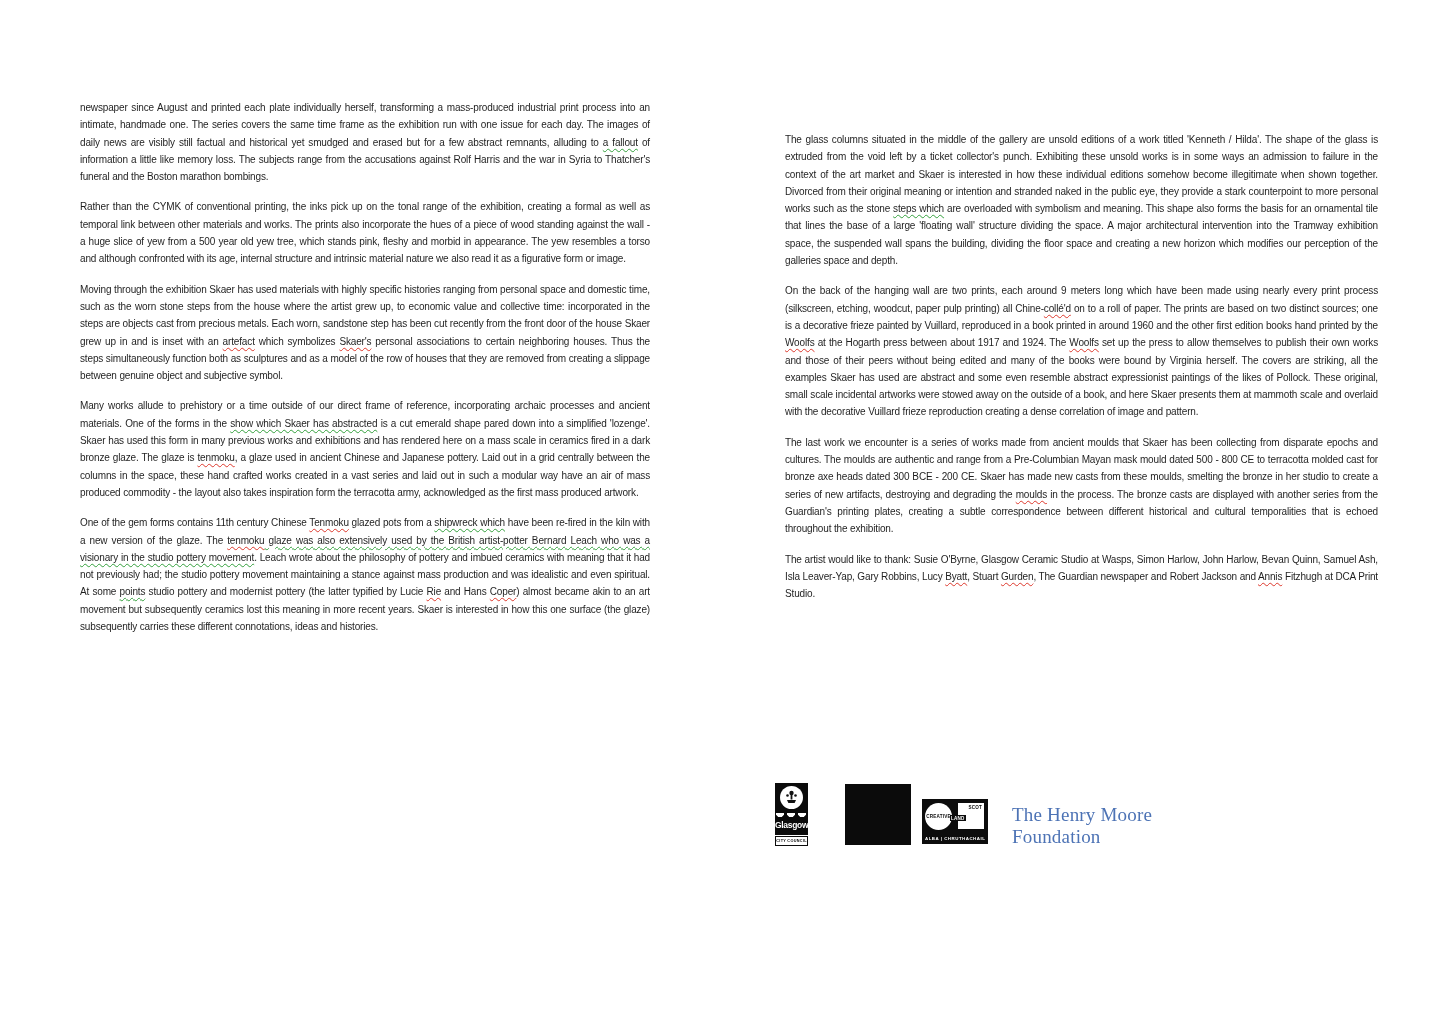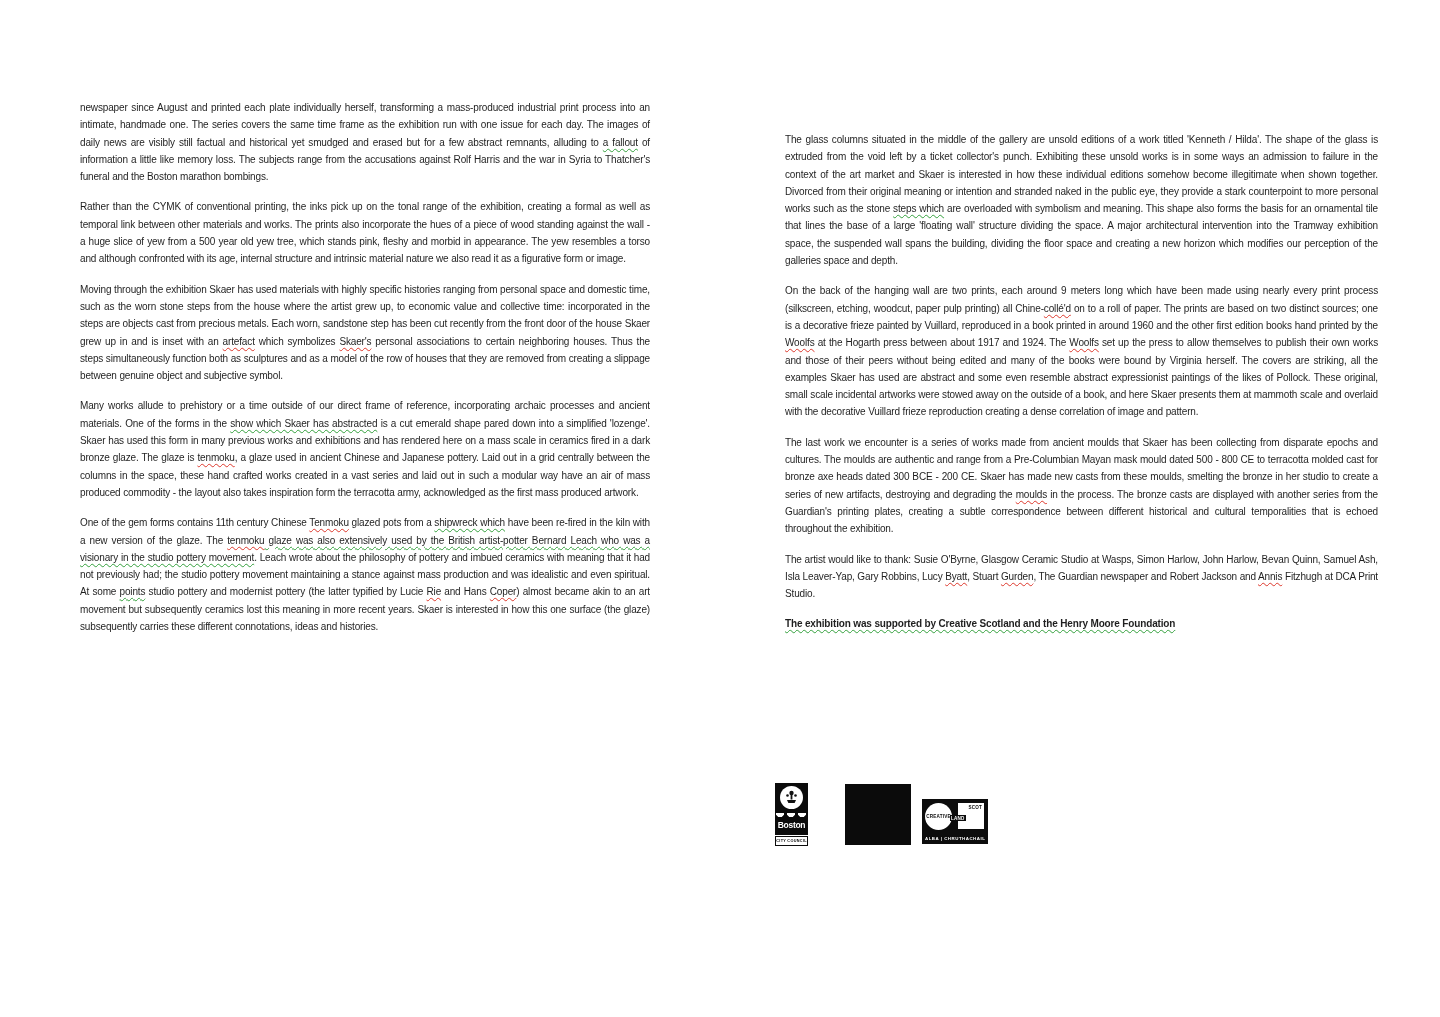--- a/index.html
+++ b/index.html
@@ -102,47 +102,50 @@
     <p><span>Moving through the exhibition Skaer has used materials with highly specific histories ranging from personal space and domestic time, such as the worn stone steps from the house where the artist grew up, to economic value and collective time: incorporated in the steps are objects cast from precious metals. Each worn, sandstone step has been cut recently from the front door of the house Skaer grew up in and is inset with an </span><span class="sq-red">artefact</span><span> which symbolizes </span><span class="sq-red">Skaer's</span><span> personal associations to certain neighboring houses. Thus the steps simultaneously function both as sculptures and as a model of the row of houses that they are removed from creating a slippage between genuine object and subjective symbol.</span></p>
     <p><span>Many works allude to prehistory or a time outside of our direct frame of reference, incorporating archaic processes and ancient materials. One of the forms in the </span><span class="sq-green">show which Skaer has abstracted</span><span> is a cut emerald shape pared down into a simplified 'lozenge'. Skaer has used this form in many previous works and exhibitions and has rendered here on a mass scale in ceramics fired in a dark bronze glaze. The glaze is </span><span class="sq-red">tenmoku</span><span>, a glaze used in ancient Chinese and Japanese pottery. Laid out in a grid centrally between the columns in the space, these hand crafted works created in a vast series and laid out in such a modular way have an air of mass produced commodity - the layout also takes inspiration form the terracotta army, acknowledged as the first mass produced artwork.</span></p>
     <p><span>One of the gem forms contains 11th century Chinese </span><span class="sq-red">Tenmoku</span><span> glazed pots from a </span><span class="sq-green">shipwreck which</span><span> have been re-fired in the kiln with a new version of the glaze. The </span><span class="sq-red">tenmoku</span><span class="sq-green"> glaze was also extensively used by the British artist-potter Bernard Leach who was a visionary in the studio pottery movement</span><span>. Leach wrote about the philosophy of pottery and imbued ceramics with meaning that it had not previously had; the studio pottery movement maintaining a stance against mass production and was idealistic and even spiritual. At some </span><span class="sq-green">points</span><span> studio pottery and modernist pottery (the latter typified by Lucie </span><span class="sq-red">Rie</span><span> and Hans </span><span class="sq-red">Coper</span><span>) almost became akin to an art movement but subsequently ceramics lost this meaning in more recent years. Skaer is interested in how this one surface (the glaze) subsequently carries these different connotations, ideas and histories.</span></p>
   </div>
 
 <div class="col" id="right-col">
     <p><span>The glass columns situated in the middle of the gallery are unsold editions of a work titled 'Kenneth / Hilda'.  The shape of the glass is extruded from the void left by a ticket collector's punch. Exhibiting these unsold works is in some ways an admission to failure in the context of the art market and Skaer is interested in how these individual editions somehow become illegitimate when shown together. Divorced from their original meaning or intention and stranded naked in the public eye, they provide a stark counterpoint to more personal works such as the stone </span><span class="sq-green">steps which</span><span> are overloaded with symbolism and meaning. This shape also forms the basis for an ornamental tile that lines the base of a large 'floating wall' structure dividing the space. A major architectural intervention into the Tramway exhibition space, the suspended wall spans the building, dividing the floor space and creating a new horizon which modifies our perception of the galleries space and depth.</span></p>
     <p><span>On the back of the hanging wall are two prints, each around 9 meters long which have been made using nearly every print process (silkscreen, etching, woodcut, paper pulp printing) all Chine-</span><span class="sq-red">collé'd</span><span> on to a roll of paper. The prints are based on two distinct sources; one is a decorative frieze painted by Vuillard, reproduced in a book printed in around 1960 and the other first edition books hand printed by the </span><span class="sq-red">Woolfs</span><span> at the Hogarth press between about 1917 and 1924. The </span><span class="sq-red">Woolfs</span><span> set up the press to allow themselves to publish their own works and those of their peers without being edited and many of the books were bound by Virginia herself. The covers are striking, all the examples Skaer has used are abstract and some even resemble abstract expressionist paintings of the likes of Pollock. These original, small scale incidental artworks were stowed away on the outside of a book, and here Skaer presents them at mammoth scale and overlaid with the decorative Vuillard frieze reproduction creating a dense correlation of image and pattern.</span></p>
     <p><span>The last work we encounter is a series of works made from ancient moulds that Skaer has been collecting from disparate epochs and cultures. The moulds are authentic and range from a Pre-Columbian Mayan mask mould dated 500 - 800 CE to terracotta molded cast for bronze axe heads dated 300 BCE - 200 CE. Skaer has made new casts from these moulds, smelting the bronze in her studio to create a series of new artifacts, destroying and degrading the </span><span class="sq-red">moulds</span><span> in the process. The bronze casts are displayed with another series from the Guardian's printing plates, creating a subtle correspondence between different historical and cultural temporalities that is echoed throughout the exhibition.</span></p>
     <p><span>The artist would like to thank: Susie O'Byrne, Glasgow Ceramic Studio at Wasps, Simon Harlow, John Harlow, Bevan Quinn, Samuel Ash, Isla Leaver-Yap, Gary Robbins, Lucy </span><span class="sq-red">Byatt</span><span>, Stuart </span><span class="sq-red">Gurden</span><span>, The Guardian newspaper and Robert Jackson and </span><span class="sq-red">Annis</span><span> Fitzhugh at DCA Print Studio.</span></p>
-    <p class="support-line"><span class="sq-green">The exhibition was supported by Creative Scotland and the Henry Moore Foundation</span></p>
   </div>
 
 <div id="footer">
 
   <div class="logo" id="glasgow-logo">
     <div id="glasgow-black">
       <div id="glasgow-crest">
         <svg width="17" height="17" viewBox="0 0 17 17">
           <circle cx="8.5" cy="4" r="2.2" fill="#111"></circle>
           <rect x="7.6" y="5.5" width="1.8" height="5" fill="#111"></rect>
           <circle cx="4.5" cy="6.5" r="1.3" fill="#111"></circle>
           <circle cx="12.5" cy="6.5" r="1.3" fill="#111"></circle>
           <path d="M4 11 h9 l-1.4 3 h-6.2 z" fill="#111"></path>
         </svg>
       </div>
       <div id="glasgow-scallop"></div>
-      <div id="glasgow-name">Boston</div>
+      <div id="glasgow-name">Glasgow</div>
     </div>
     <div id="glasgow-sub">CITY COUNCIL</div>
   </div>
 
   <div class="logo" id="black-square-logo"></div>
 
   <div class="logo" id="creative-scotland-logo">
     <div id="cs-circle">CREATIVE</div>
     <div id="cs-square">
       <span id="cs-scot">SCOT</span>
     </div>
     <span id="cs-land">LAND</span>
     <div id="cs-alba">ALBA | CHRUTHACHAIL</div>
   </div>
 
+  <div class="logo" id="henry-moore-logo">
+    <div>The Henry Moore</div>
+    <div>Foundation</div>
+  </div>
 
 </div>
 
 </body></html>

